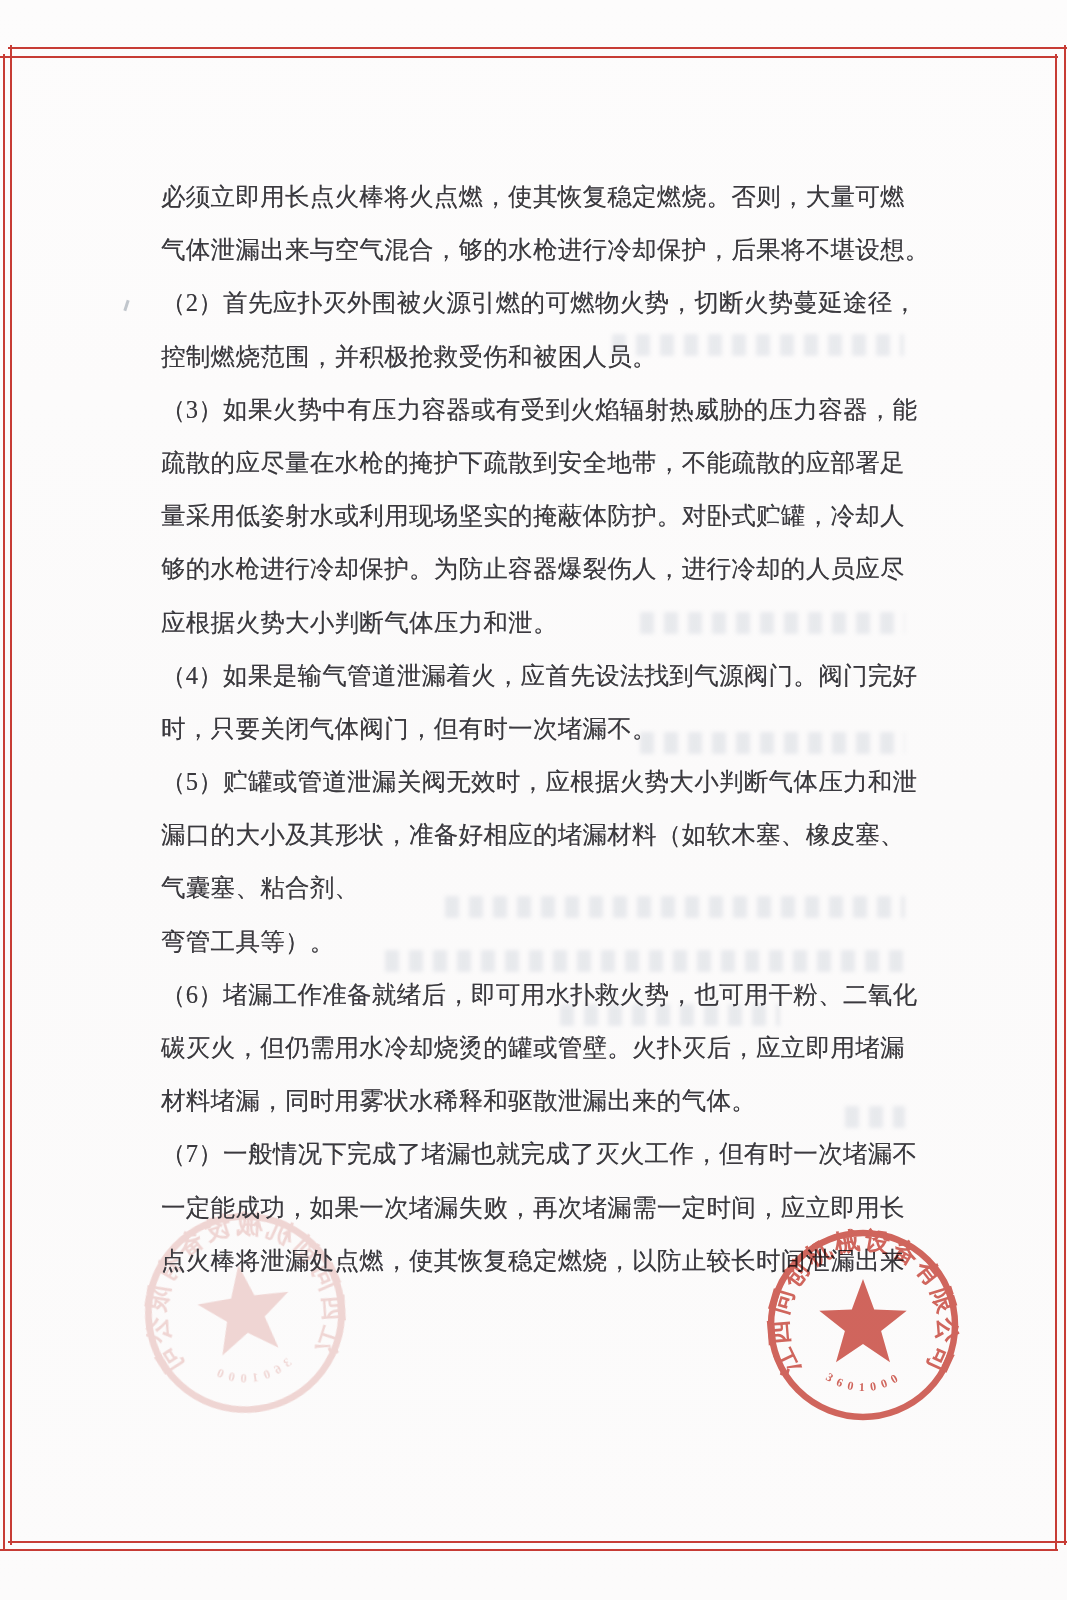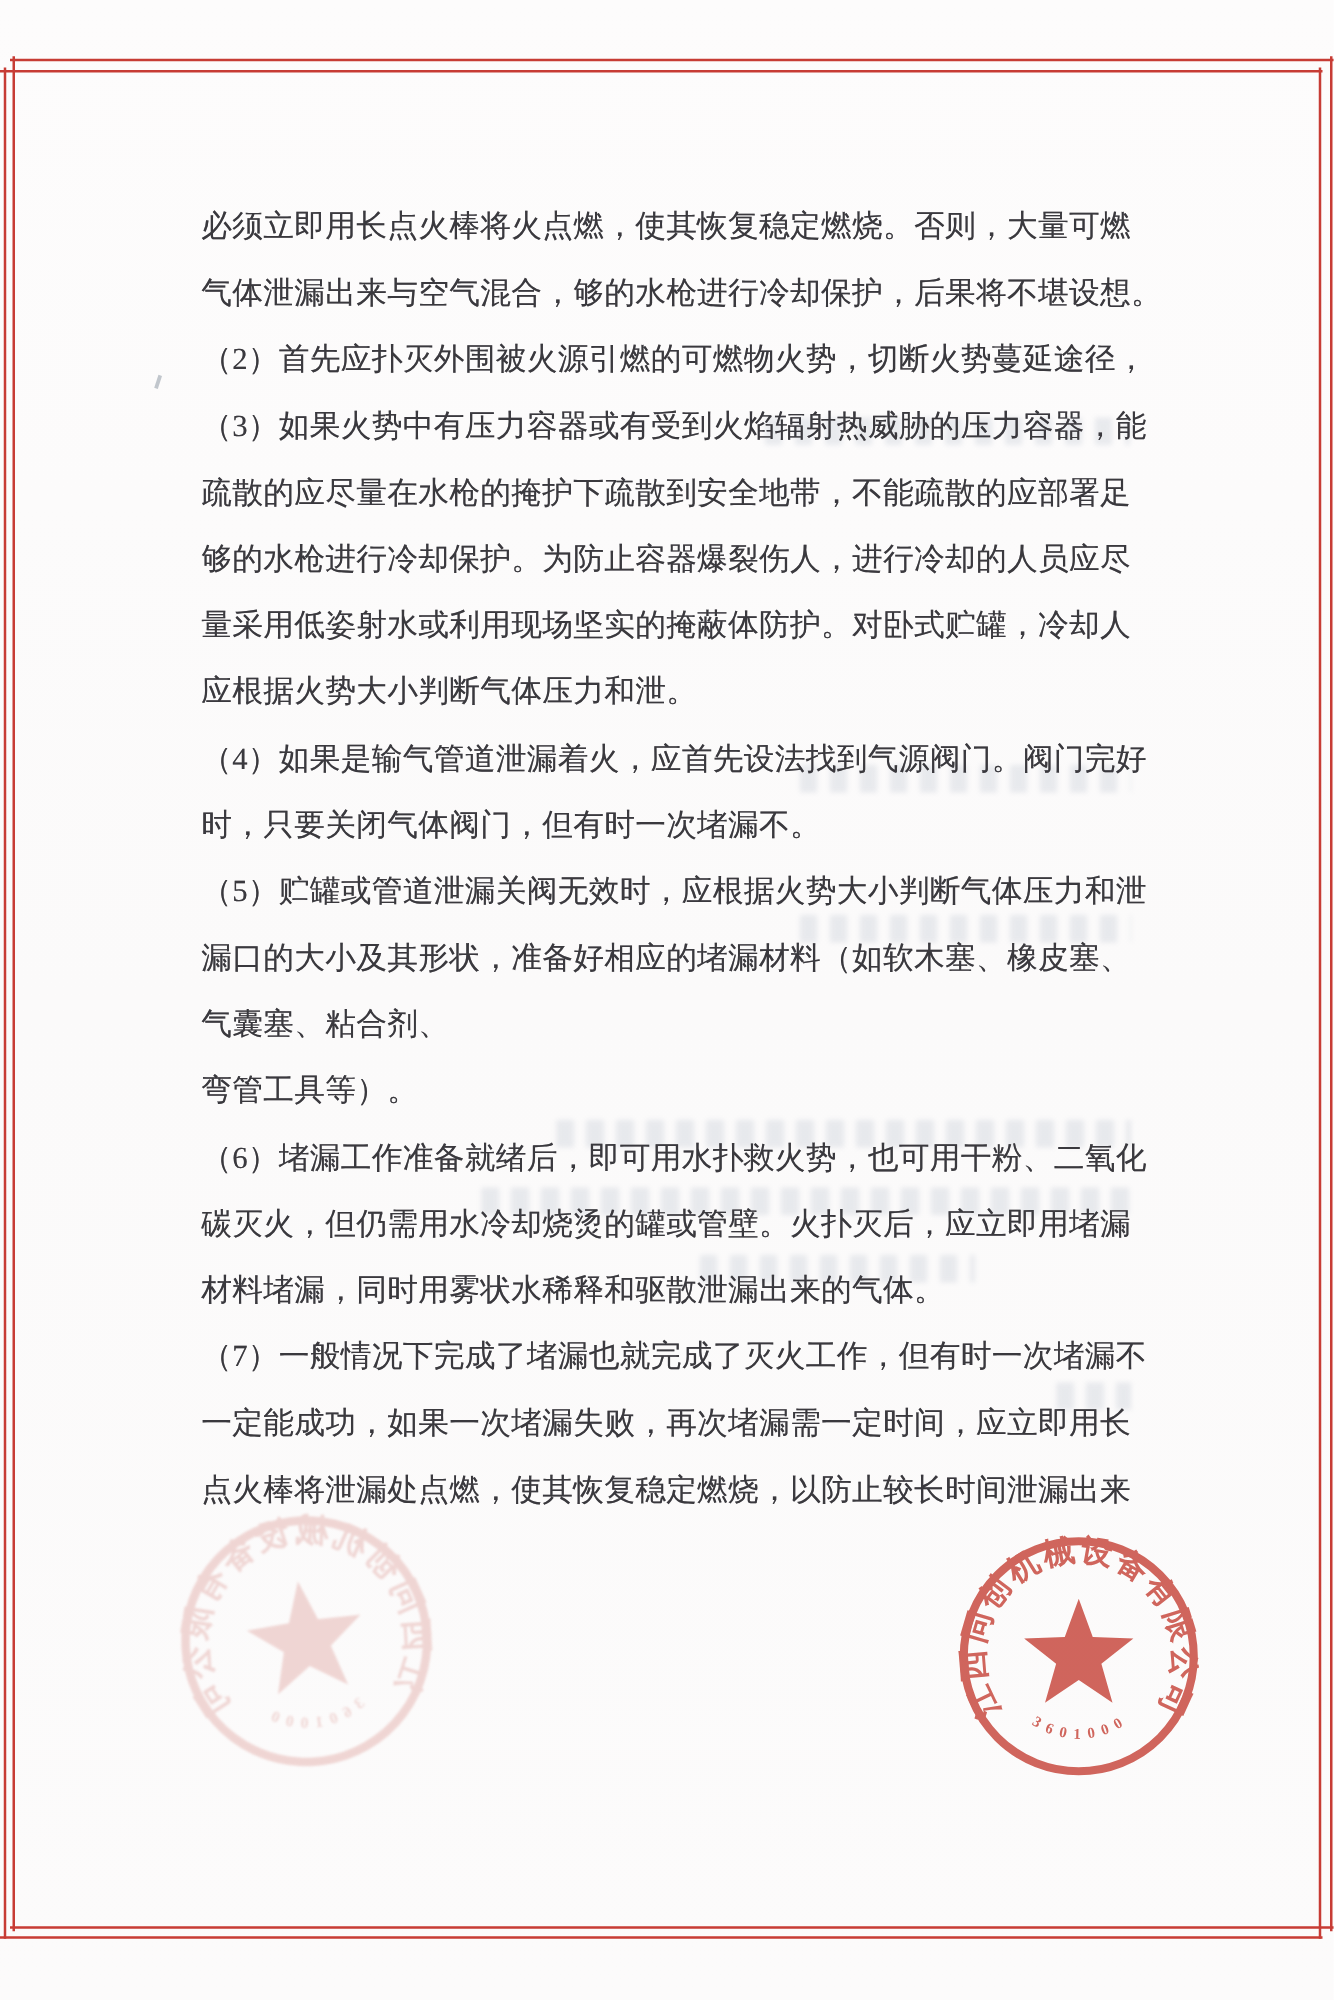--- a/index.html
+++ b/index.html
@@ -12,21 +12,21 @@
   .h{height:2px;} .v{width:2px;}
   .a-top{left:8px;top:47px;width:1059px;}
   .a-bottom{left:8px;top:1541px;width:1059px;}
   .a-left{left:10px;top:45px;height:1500px;}
   .a-right{left:1064px;top:45px;height:1500px;}
   .b-top{left:0;top:56px;width:1058px;}
   .b-bottom{left:0;top:1549px;width:1058px;}
   .b-left{left:3px;top:54px;height:1497px;}
   .b-right{left:1055px;top:54px;height:1497px;}
   
-  .textcol{position:absolute;left:161px;top:155px;width:770px;z-index:2;font-family:Liberation Serif, serif;}
+  .textcol{position:absolute;left:161px;top:170px;width:770px;z-index:2;font-family:Liberation Serif, serif;}
   .tl{height:53.2px;line-height:53.2px;font-size:24.6px;letter-spacing:0.2px;
       color:var(--text,#3a393e);white-space:nowrap;
       text-shadow:0 0 .5px rgba(58,57,62,.55);}
   
   .smudge{position:absolute;height:22px;z-index:1;opacity:.26;filter:blur(2px);
       background:repeating-linear-gradient(90deg,rgba(128,143,166,.6) 0 14px,transparent 14px 24px);}
   .tick{position:absolute;left:125px;top:300px;width:3px;height:11px;background:#9aa3ad;
       transform:rotate(18deg);opacity:.6;z-index:1;}
   
   .stamp{position:absolute;}
@@ -61,24 +61,25 @@
   <div class="smudge" style="left:445px;top:896px;width:460px"></div>
   <div class="smudge" style="left:385px;top:950px;width:520px"></div>
   <div class="smudge" style="left:560px;top:1004px;width:220px"></div>
   <div class="smudge" style="left:845px;top:1106px;width:60px"></div>
   <div class="tick"></div>
 
   <div class="textcol">
     <div class="tl">必须立即用长点火棒将火点燃，使其恢复稳定燃烧。否则，大量可燃</div>
     <div class="tl">气体泄漏出来与空气混合，够的水枪进行冷却保护，后果将不堪设想。</div>
     <div class="tl">（2）首先应扑灭外围被火源引燃的可燃物火势，切断火势蔓延途径，</div>
+    <div class="tl">控制燃烧范围，并积极抢救受伤和被困人员。</div>
     <div class="tl">（3）如果火势中有压力容器或有受到火焰辐射热威胁的压力容器，能</div>
     <div class="tl">疏散的应尽量在水枪的掩护下疏散到安全地带，不能疏散的应部署足</div>
+    <div class="tl">量采用低姿射水或利用现场坚实的掩蔽体防护。对卧式贮罐，冷却人</div>
     <div class="tl">够的水枪进行冷却保护。为防止容器爆裂伤人，进行冷却的人员应尽</div>
-    <div class="tl">量采用低姿射水或利用现场坚实的掩蔽体防护。对卧式贮罐，冷却人</div>
     <div class="tl">应根据火势大小判断气体压力和泄。</div>
     <div class="tl">（4）如果是输气管道泄漏着火，应首先设法找到气源阀门。阀门完好</div>
     <div class="tl">时，只要关闭气体阀门，但有时一次堵漏不。</div>
     <div class="tl">（5）贮罐或管道泄漏关阀无效时，应根据火势大小判断气体压力和泄</div>
     <div class="tl">漏口的大小及其形状，准备好相应的堵漏材料（如软木塞、橡皮塞、</div>
     <div class="tl">气囊塞、粘合剂、</div>
     <div class="tl">弯管工具等）。</div>
     <div class="tl">（6）堵漏工作准备就绪后，即可用水扑救火势，也可用干粉、二氧化</div>
     <div class="tl">碳灭火，但仍需用水冷却烧烫的罐或管壁。火扑灭后，应立即用堵漏</div>
     <div class="tl">材料堵漏，同时用雾状水稀释和驱散泄漏出来的气体。</div>

